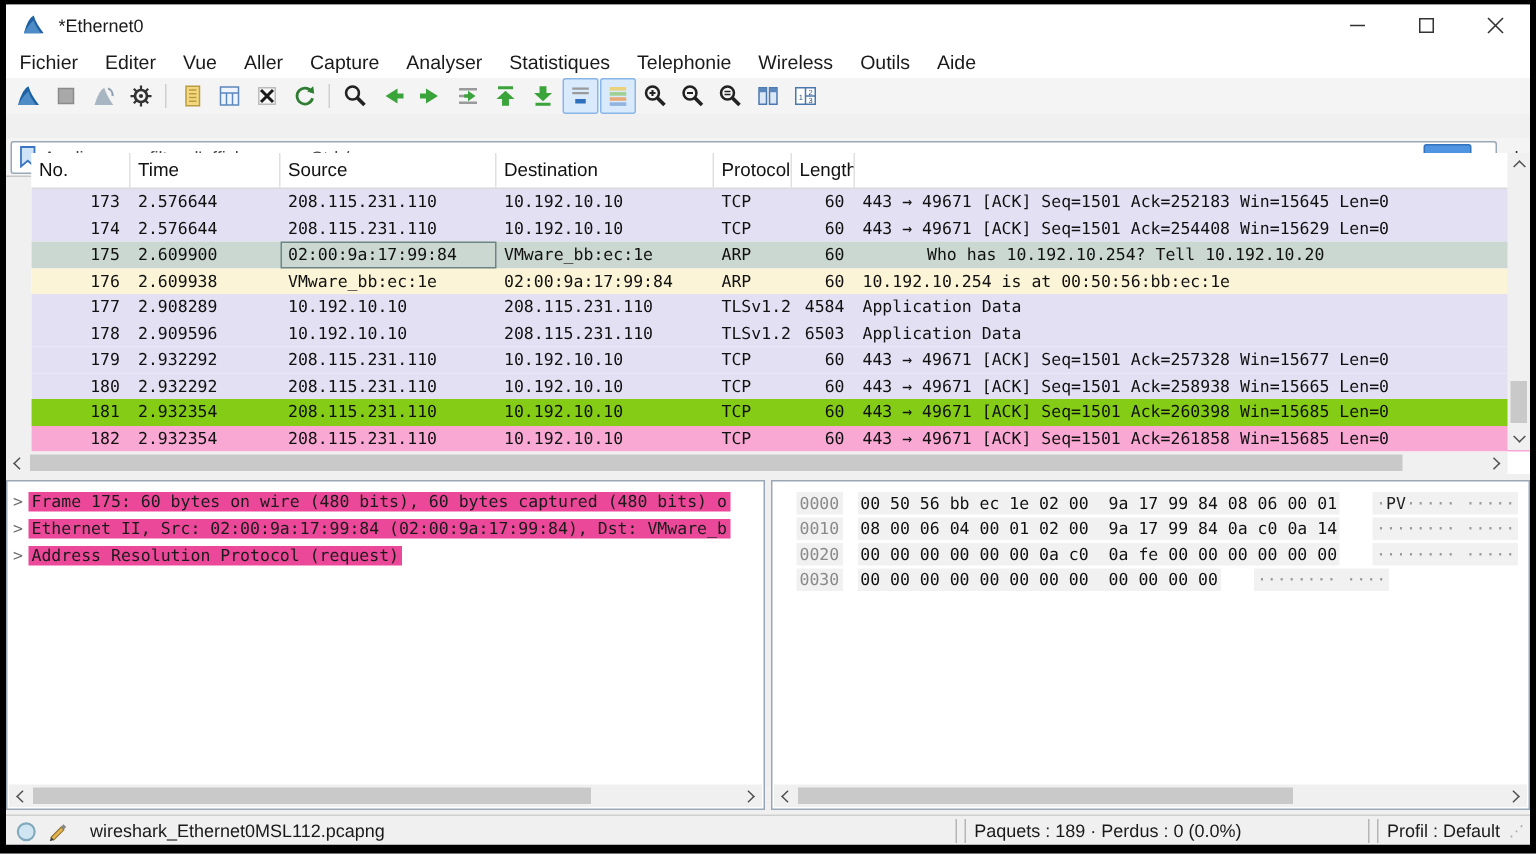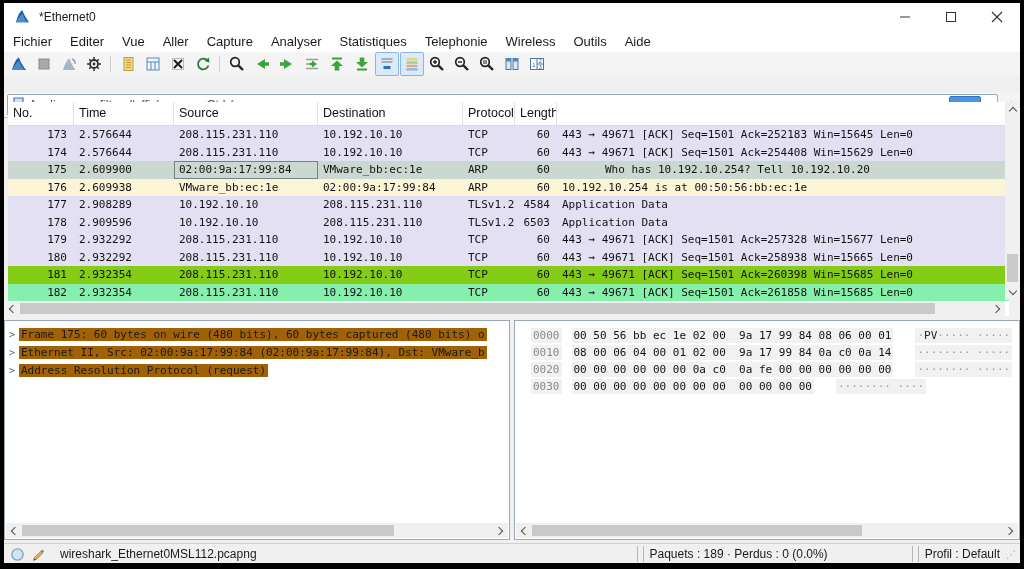--- a/index.html
+++ b/index.html
@@ -27,21 +27,21 @@
   
   .filterbar{position:absolute;left:0;top:89px;width:100%;height:26px;background:#f4f4f4;border-bottom:1px solid #c8c8c8;display:flex;align-items:center;box-sizing:border-box;}
   .filter-box{margin-left:3px;width:998px;height:20px;background:#fff;border:1px solid #9aa7b4;border-radius:2px;display:flex;align-items:center;}
   .filter-input{flex:1;border:none;outline:none;font-size:12px;color:#333;height:16px;padding:0;background:transparent;}
   .filter-input::placeholder{color:#4a4a4a;}
   .apply-btn{width:30px;height:16px;background:#4f94e0;border:1px solid #3373bd;border-radius:2px;color:#fff;font-size:12px;line-height:14px;text-align:center;margin-right:2px;}
   .caret{font-size:9px;color:#444;padding:0 4px 0 1px;}
   .plus-btn{width:18px;height:18px;margin-left:4px;font-size:15px;color:#333;text-align:center;line-height:17px;}
 
   
-  .pkt-area{position:absolute;left:4px;top:99px;width:1001px;height:214px;background:#fff;}
+  .pkt-area{position:absolute;left:17px;top:99px;width:1001px;height:214px;background:#fff;}
   .pl-header{position:absolute;left:0;top:0;width:100%;height:23px;background:#fff;border-bottom:1px solid #d9d9d9;display:flex;font-size:12.5px;color:#111;}
   .pl-h-cell{box-sizing:border-box;border-right:1px solid #e0e0e0;padding:4px 0 0 5px;overflow:hidden;white-space:nowrap;}
   .pl-rows{position:absolute;left:0;top:24px;width:100%;height:175px;font-family:"DejaVu Sans Mono","Liberation Mono",monospace;font-size:11px;}
   .pl-row{display:flex;height:17.5px;line-height:17.5px;white-space:nowrap;color:#111;}
   .c{box-sizing:border-box;padding-left:5px;overflow:hidden;}
   .c.num{text-align:right;padding-right:7px;padding-left:0;}
   .focus-cell{outline:1px solid #6f8584;outline-offset:-1px;}
 
   
   .vscroll{position:absolute;left:1001px;top:99px;width:15px;height:198px;background:#f0f0f0;}
@@ -54,21 +54,21 @@
   .chev.down{transform:rotate(-45deg);margin-bottom:3px;}
   .chev.left{transform:rotate(45deg);margin-left:3px;}
   .chev.right{transform:rotate(-135deg);margin-right:3px;}
 
   
   .pane{position:absolute;top:317px;height:220px;background:#fff;border:1px solid #9aa7b4;box-sizing:border-box;overflow:hidden;}
   .pane.details{left:0;width:506px;}
   .pane.hexpane{left:510px;width:506px;}
   .d-line{height:17px;line-height:17px;white-space:nowrap;font-family:"DejaVu Sans Mono","Liberation Mono",monospace;font-size:11px;color:#1a1a1a;margin-top:1px;}
   .d-line .exp{color:#6e6e6e;display:inline-block;width:14px;text-align:center;}
-  .d-line .d-text{background:#a16207;padding:0 2px;}
+  .d-line .d-text{background:#ec4899;padding:0 2px;}
   .details-body{padding-top:4px;}
   .hex-body{padding:6px 0 0 16px;font-family:"DejaVu Sans Mono","Liberation Mono",monospace;font-size:11px;white-space:pre;}
   .hx-line{height:17px;line-height:17px;}
   .hx-off{color:#8a8a8a;background:#f1f1f1;padding:1px 2px;}
   .hx-bytes{color:#111;background:#f1f1f1;margin-left:10px;padding:1px 2px;}
   .hx-ascii{margin-left:22px;background:#f1f1f1;padding:1px 2px;}
   .hx-ascii .dot{color:#9a9a9a;}
   .hx-ascii .ch{color:#222;}
   .pane-hscroll{position:absolute;left:1px;bottom:1px;width:502px;}
 
@@ -362,21 +362,21 @@
         </div>
         <div class="pl-row" style="background: #84cc16;">
           <div class="c num" style="width: 66px; flex: 0 0 auto;">181</div>
           <div class="c" style="width: 100px; flex: 0 0 auto;">2.932354</div>
           <div class="c" style="width: 144px; flex: 0 0 auto;">208.115.231.110</div>
           <div class="c" style="width: 145px; flex: 0 0 auto;">10.192.10.10</div>
           <div class="c" style="width: 52px; flex: 0 0 auto;">TCP</div>
           <div class="c num" style="width: 42px; flex: 0 0 auto;">60</div>
           <div class="c" style="flex: 1 1 0%;">443 → 49671 [ACK] Seq=1501 Ack=260398 Win=15685 Len=0</div>
         </div>
-        <div class="pl-row" style="background: #86efac;">
+        <div class="pl-row" style="background: #f9a8d4;">
           <div class="c num" style="width: 66px; flex: 0 0 auto;">182</div>
           <div class="c" style="width: 100px; flex: 0 0 auto;">2.932354</div>
           <div class="c" style="width: 144px; flex: 0 0 auto;">208.115.231.110</div>
           <div class="c" style="width: 145px; flex: 0 0 auto;">10.192.10.10</div>
           <div class="c" style="width: 52px; flex: 0 0 auto;">TCP</div>
           <div class="c num" style="width: 42px; flex: 0 0 auto;">60</div>
           <div class="c" style="flex: 1 1 0%;">443 → 49671 [ACK] Seq=1501 Ack=261858 Win=15685 Len=0</div>
         </div>
       </div>
   </div>

